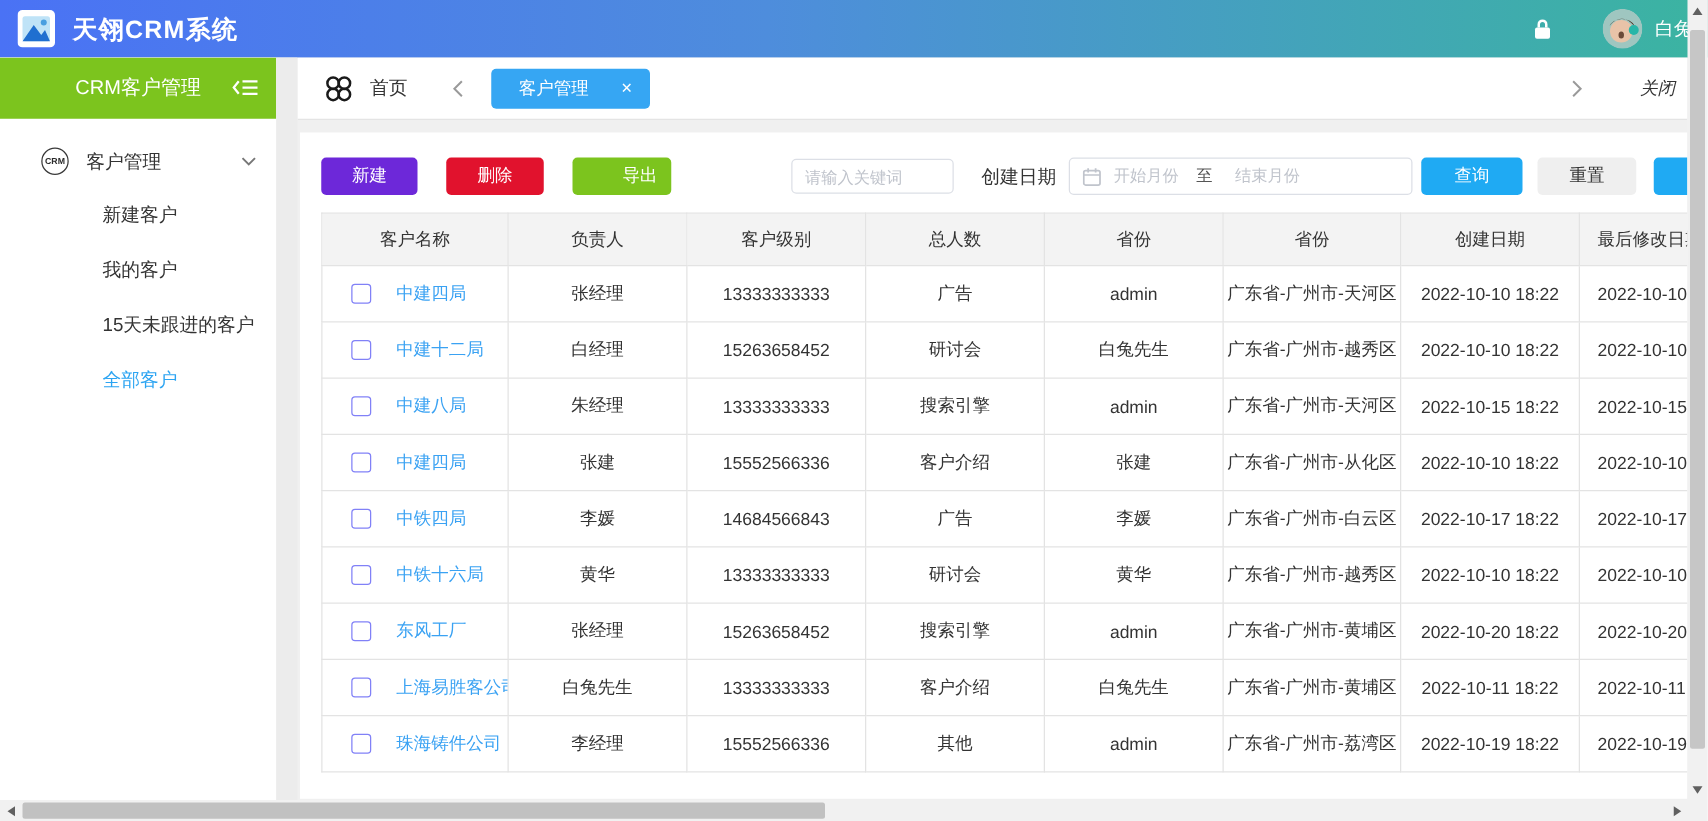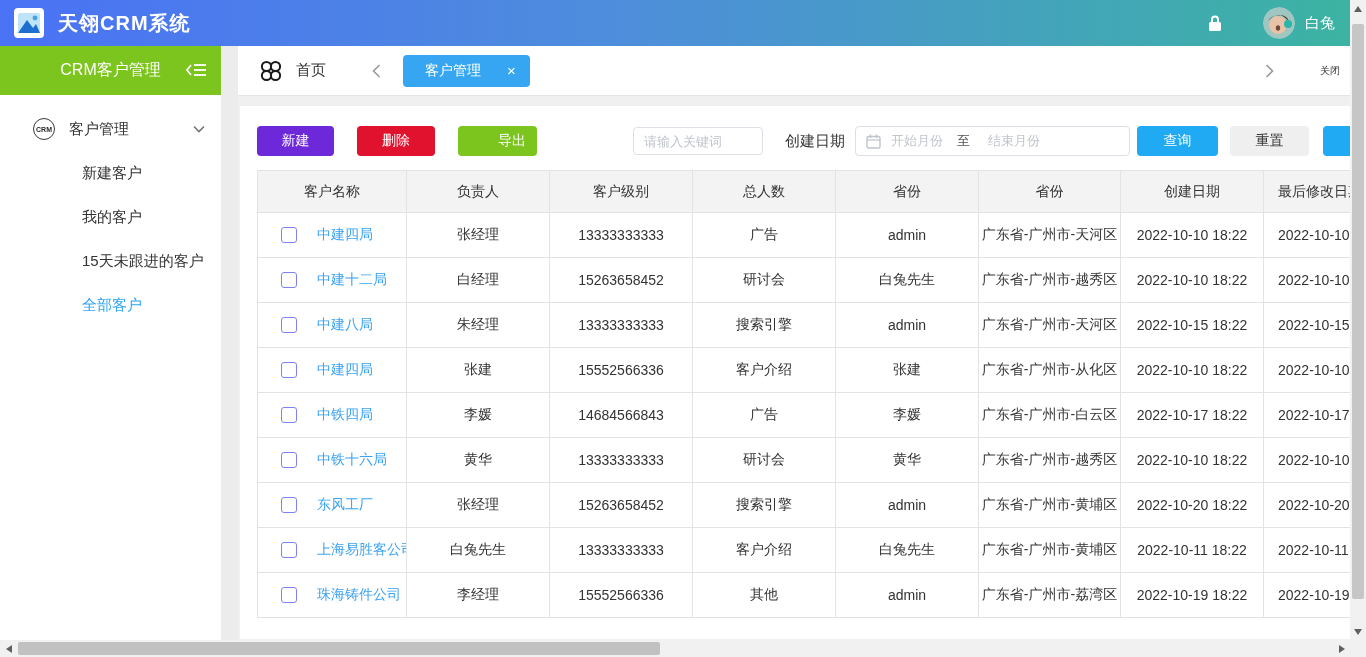--- a/index.html
+++ b/index.html
@@ -3,21 +3,21 @@
 <meta charset="utf-8">
 <style>
   * { margin:0; padding:0; box-sizing:border-box; }
   html,body { width:1366px; height:657px; overflow:hidden; }
   body { font-family:"Liberation Sans","DejaVu Sans",sans-serif; font-size:14px; color:#333; background:#f0f0f0; }
   .app { position:relative; width:1366px; height:657px; overflow:hidden; background:#f0f0f0; }
 
   
   .top-header { position:absolute; left:0; top:0; width:1366px; height:46px;
     background:linear-gradient(90deg,#4a72f5 0%,#4e8ddc 45%,#3bb4a1 100%);
-    display:flex; align-items:center; padding:0 31px 0 14px; }
+    display:flex; align-items:center; padding:0 12px 0 14px; }
   .logo-box { width:30px; height:30px; margin-right:14px; flex:0 0 auto; }
   .app-title { color:#fff; font-size:20px; font-weight:bold; letter-spacing:1px; }
   .header-right { margin-left:auto; display:flex; align-items:center;justify-content:flex-end; }
   .lock-wrap { margin-right:40px; cursor:pointer; display:flex; }
   .avatar { width:32px; height:32px; border-radius:50%; overflow:hidden; margin-right:10px; cursor:pointer; flex:0 0 auto; }
   .username { color:#fff; font-size:15px; white-space:nowrap; }
 
   
   .sidebar { position:absolute; left:0; top:46px; width:221px; height:594px; background:#fff; overflow:hidden; }
   .side-title { height:49px; background:#7cc41e; color:#fff; font-size:16px;
@@ -30,28 +30,28 @@
   .menu-parent .mp-label { font-size:15px; }
   .menu-parent .chev { margin-left:auto; display:flex; }
   .submenu .sub-item { height:44px; line-height:44px; padding-left:82px; font-size:15px; color:#333; cursor:pointer; white-space:nowrap; }
   .submenu .sub-item.active { color:#2ba4f2; }
   .side-strip { position:absolute; left:221px; top:46px; width:17px; height:594px; background:#ececec; }
 
   
   .main { position:absolute; left:238px; top:46px; width:1112px; height:594px; overflow:hidden; }
   .tabbar { height:50px; background:#fff; border-bottom:1px solid #e4e4e4; display:flex; align-items:center; padding:0 10px 0 20px; }
   .home-ico { display:flex; margin-right:12px; cursor:pointer; }
-  .home-label { font-size:15px; color:#333; margin-right:46px; cursor:pointer; }
+  .home-label { font-size:15px; color:#333; margin-right:36px; cursor:pointer; }
   .tab-chev { display:flex; cursor:pointer; }
   .tab { margin-left:22px; height:32px; background:#36a6f3; color:#fff; border-radius:4px;
     display:flex; align-items:center; padding:0 14px 0 22px; cursor:pointer; }
   .tab-label { margin-right:26px; }
   .tab-close { font-size:15px; cursor:pointer; line-height:1; }
   .tabbar-right { margin-left:auto; display:flex; align-items:center; }
-  .close-menu { font-size:10px; color:#333; margin-left:46px; white-space:nowrap; cursor:pointer; }
+  .close-menu { font-size:14px; color:#333; margin-left:46px; white-space:nowrap; cursor:pointer;font-style:italic; }
 
   .content { height:543px; background:#f0f0f0; padding-top:10px; }
   .panel { margin-left:2px; width:1110px; height:533px; background:#fff; overflow:hidden; padding:20px 0 0 17px; }
 
   
   .toolbar { display:flex; align-items:center; height:30px; margin-bottom:14px; width:1250px; }
   .btn { height:30px; border:none; border-radius:4px; color:#fff; font-size:14px; cursor:pointer;
     font-family:inherit; flex:0 0 auto; }
   .btn-new { width:77px; background:#6d28d9; margin-right:23px; }
   .btn-del { width:78px; background:#e1122d; margin-right:23px; }

